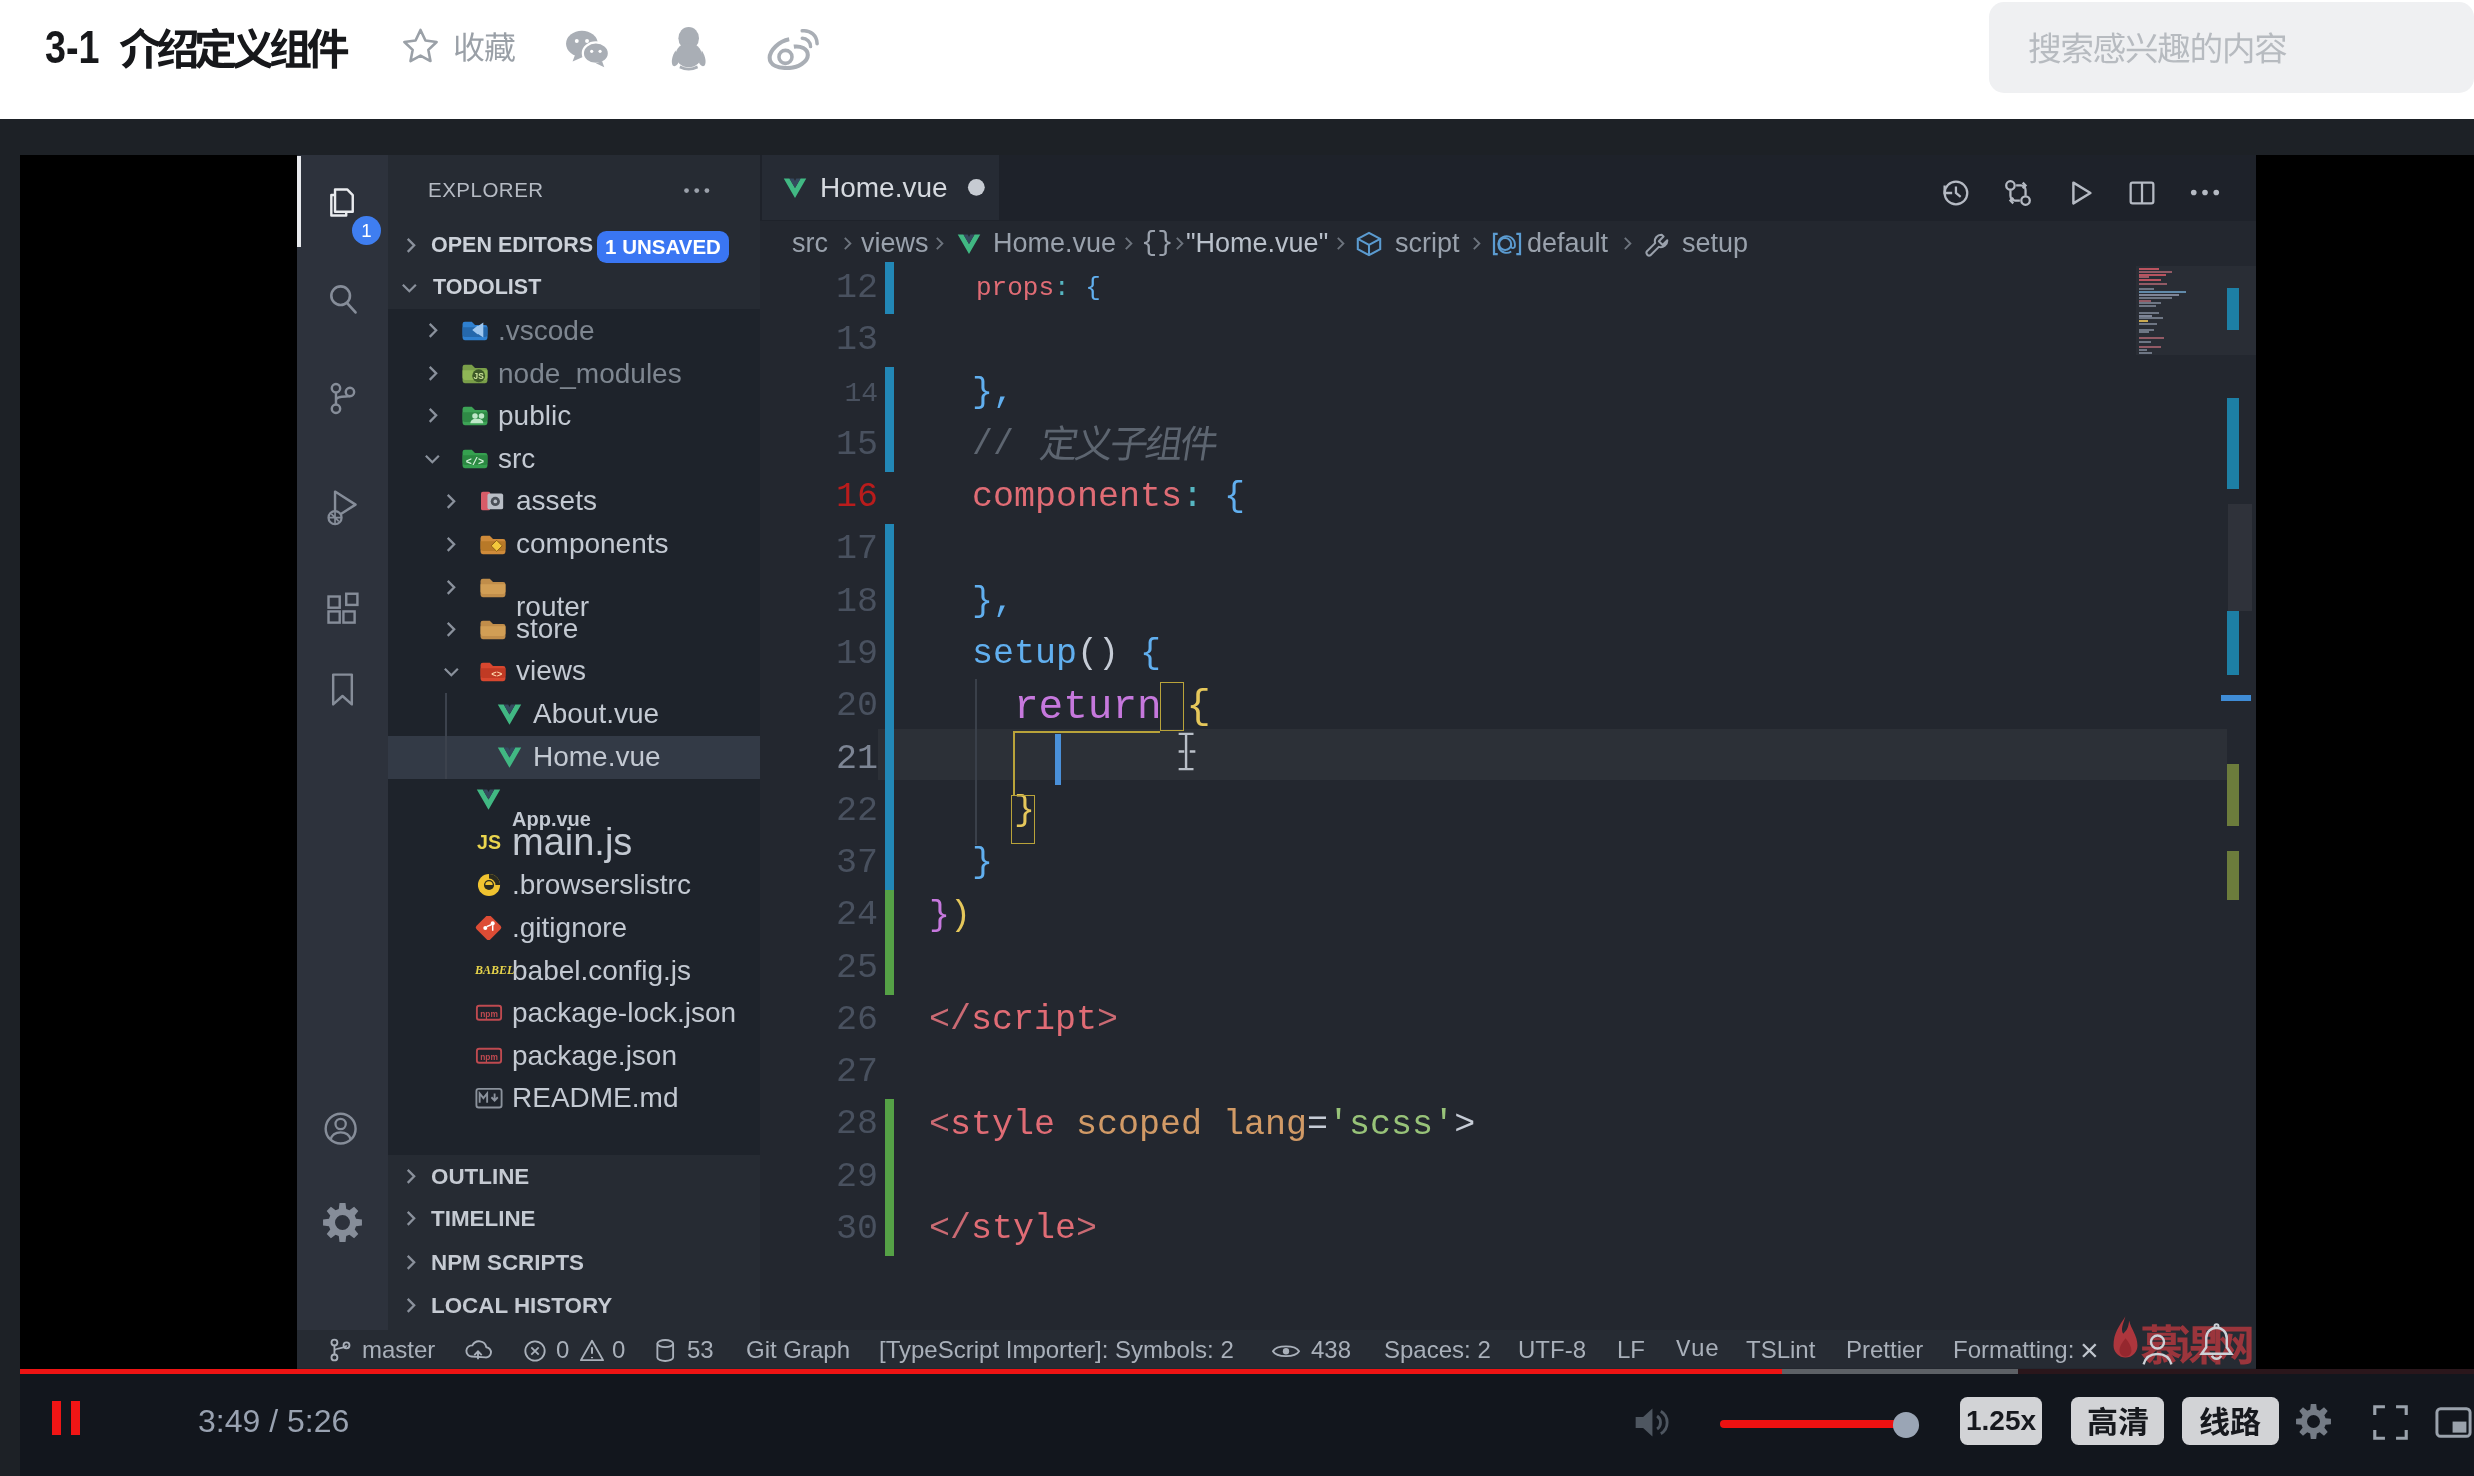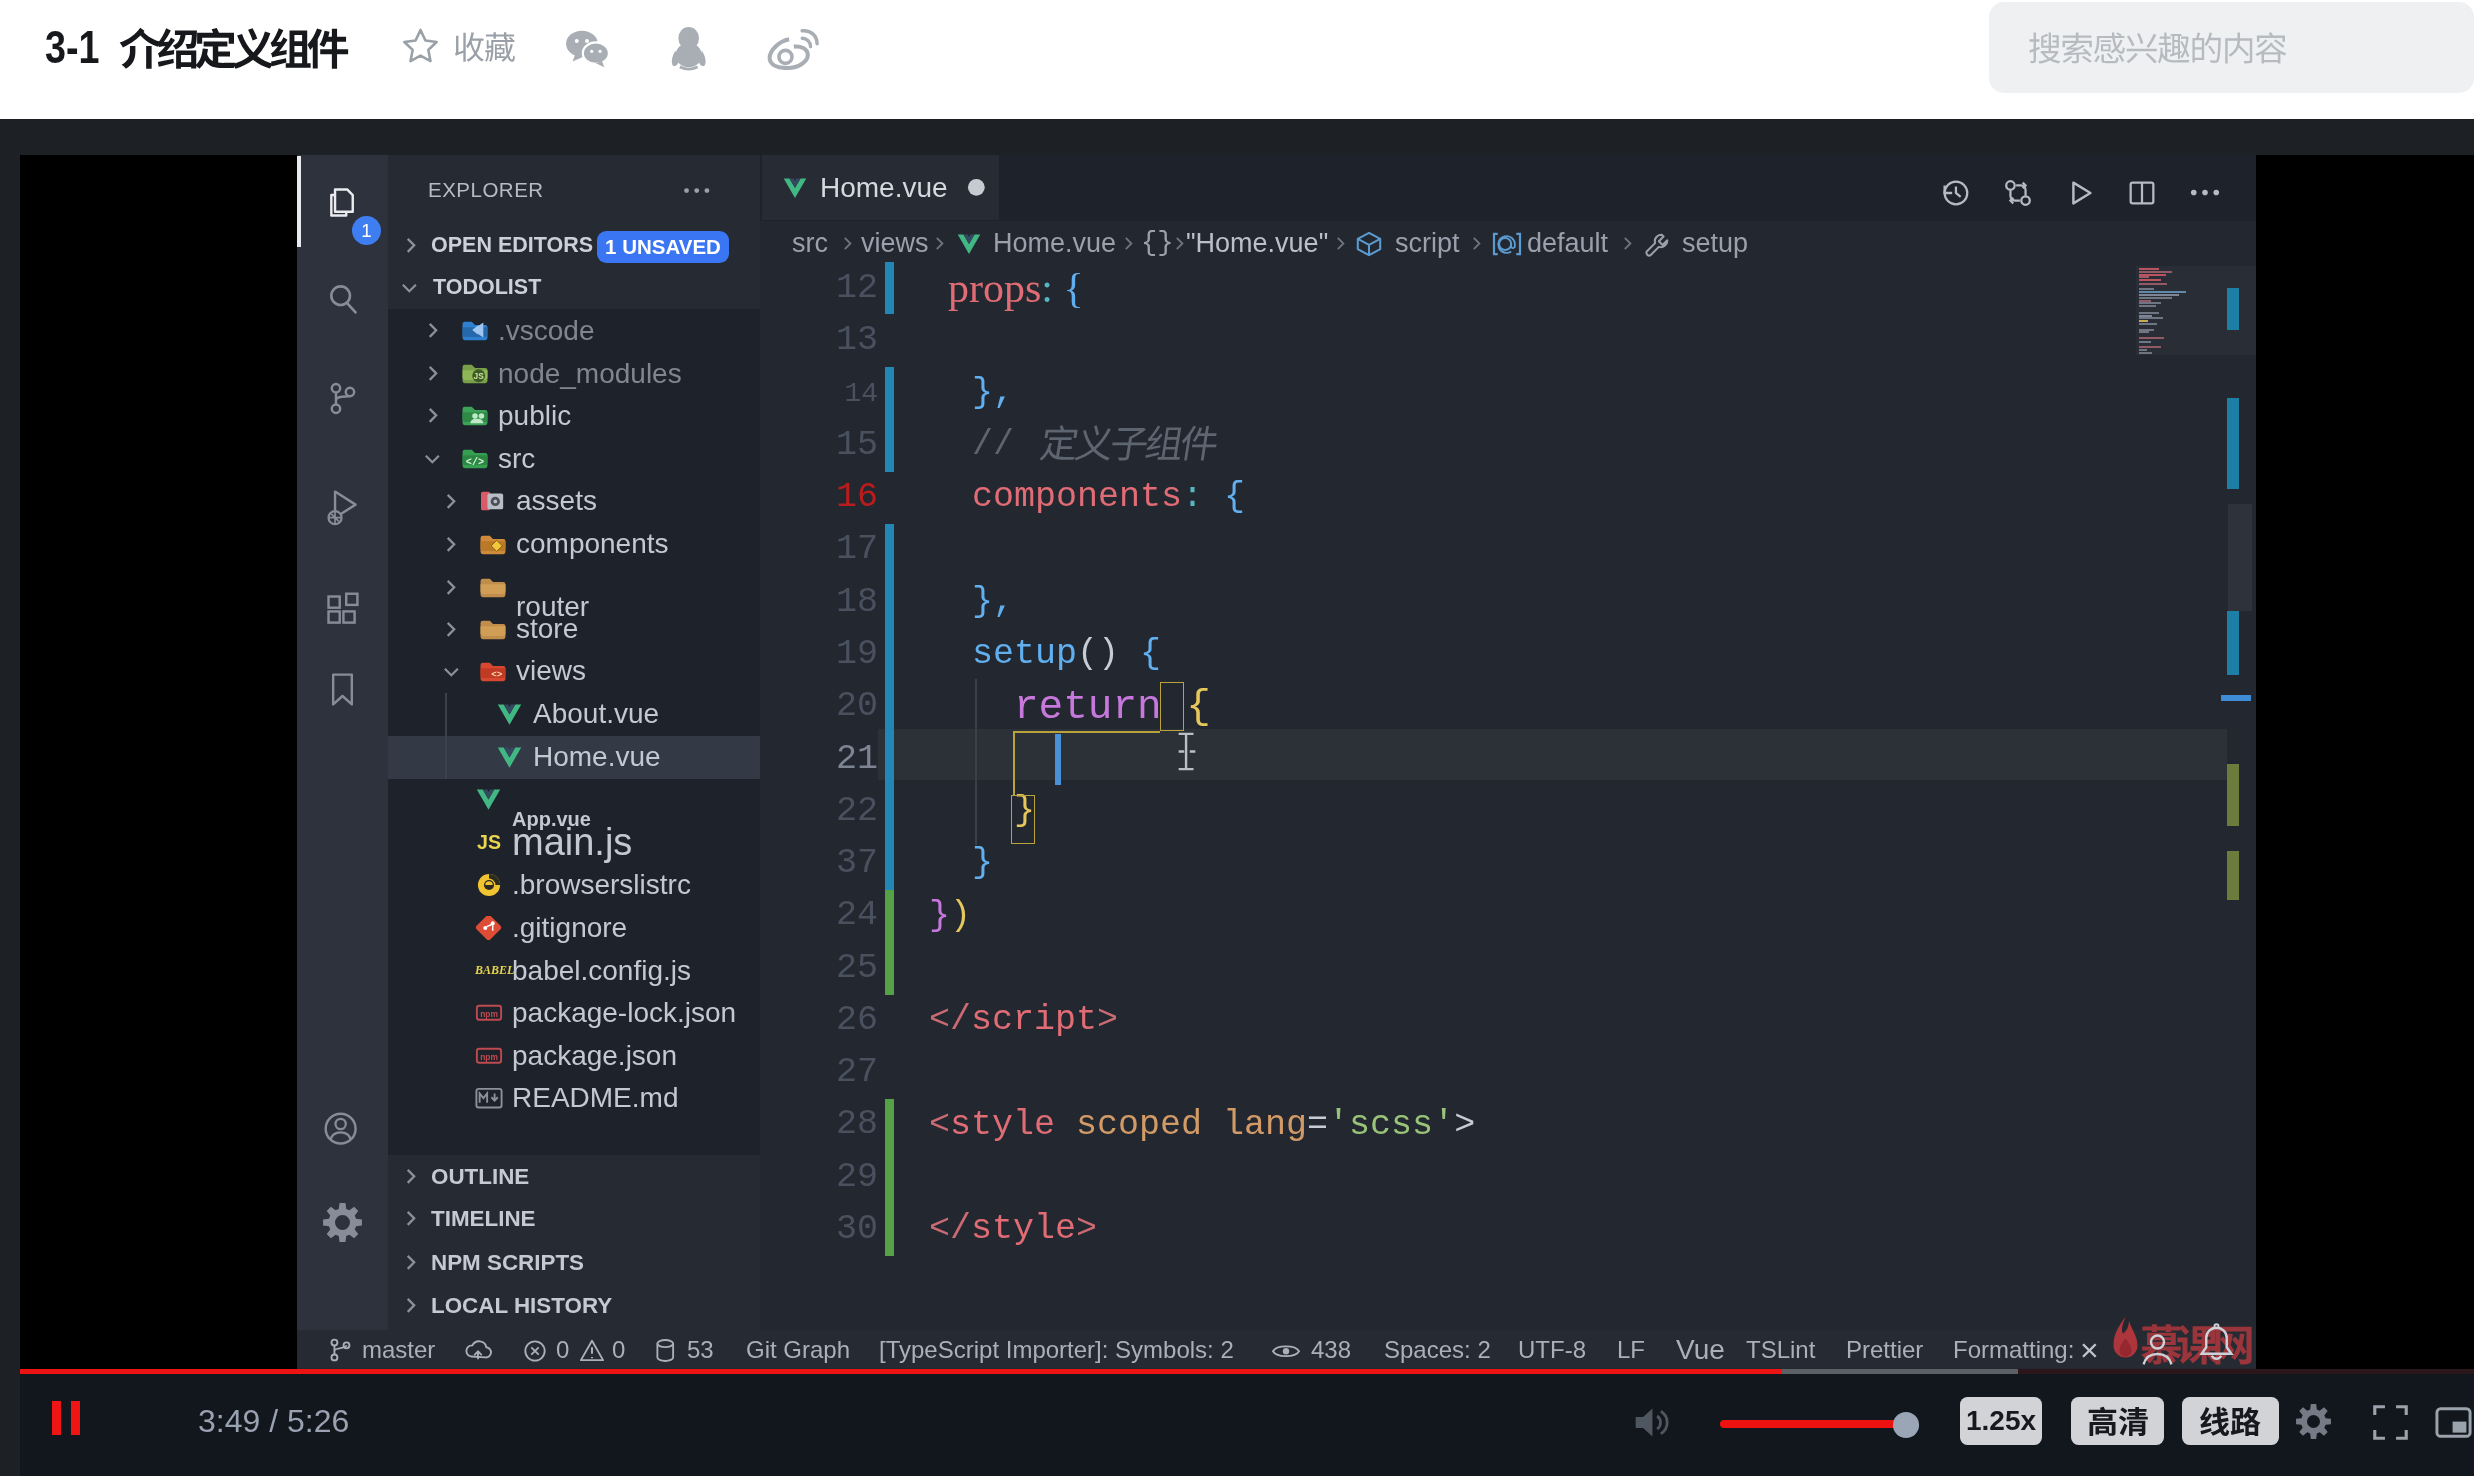--- a/index.html
+++ b/index.html
@@ -366,21 +366,21 @@
 <div style="position:absolute;left:789px;top:737px;width:89px;height:45px;line-height:45px;text-align:right;font-family:'Liberation Mono', monospace;font-size:35px;color:#7d8594">21</div>
 <div style="position:absolute;left:789px;top:789px;width:89px;height:45px;line-height:45px;text-align:right;font-family:'Liberation Mono', monospace;font-size:35px;color:#49515f">22</div>
 <div style="position:absolute;left:789px;top:841px;width:89px;height:45px;line-height:45px;text-align:right;font-family:'Liberation Mono', monospace;font-size:35px;color:#49515f">37</div>
 <div style="position:absolute;left:789px;top:893px;width:89px;height:45px;line-height:45px;text-align:right;font-family:'Liberation Mono', monospace;font-size:35px;color:#49515f">24</div>
 <div style="position:absolute;left:789px;top:946px;width:89px;height:45px;line-height:45px;text-align:right;font-family:'Liberation Mono', monospace;font-size:35px;color:#49515f">25</div>
 <div style="position:absolute;left:789px;top:998px;width:89px;height:45px;line-height:45px;text-align:right;font-family:'Liberation Mono', monospace;font-size:35px;color:#49515f">26</div>
 <div style="position:absolute;left:789px;top:1050px;width:89px;height:45px;line-height:45px;text-align:right;font-family:'Liberation Mono', monospace;font-size:35px;color:#49515f">27</div>
 <div style="position:absolute;left:789px;top:1102px;width:89px;height:45px;line-height:45px;text-align:right;font-family:'Liberation Mono', monospace;font-size:35px;color:#49515f">28</div>
 <div style="position:absolute;left:789px;top:1155px;width:89px;height:45px;line-height:45px;text-align:right;font-family:'Liberation Mono', monospace;font-size:35px;color:#49515f">29</div>
 <div style="position:absolute;left:789px;top:1207px;width:89px;height:45px;line-height:45px;text-align:right;font-family:'Liberation Mono', monospace;font-size:35px;color:#49515f">30</div>
-<div style="position:absolute;left:948px;top:262px;height:52px;line-height:52px;font-family:Liberation Serif, serif;font-size:42px;white-space:pre"><span style="color:#e06c75">props</span><span style="color:#56b6c2">:</span><span style="color:#61afef"> {</span></div>
+<div style="position:absolute;left:976px;top:262px;height:52px;line-height:52px;font-family:Liberation Mono, monospace;font-size:26px;white-space:pre"><span style="color:#e06c75">props</span><span style="color:#56b6c2">:</span><span style="color:#61afef"> {</span></div>
 <div style="position:absolute;left:972px;top:367px;height:52px;line-height:52px;font-family:'Liberation Mono', monospace;font-size:35px;white-space:pre"><span style="color:#61afef">},</span></div>
 <div style="position:absolute;left:972px;top:419px;height:52px;line-height:52px;font-family:'Liberation Mono', monospace;font-size:35px;white-space:pre"><span style="color:#5d6570">//</span></div>
 <svg style="position:absolute;left:1038px;top:424px;overflow:visible;" width="176" height="38" fill="#5d6570" viewBox="0 0 189 41">
     <path transform="translate(0.0,36.08) scale(0.04100,-0.04100) skewX(9)" d="M224 378C203 197 148 54 36 -33C54 -44 85 -69 97 -83C164 -25 212 51 247 144C339 -29 489 -64 698 -64H932C935 -42 949 -6 960 12C911 11 739 11 702 11C643 11 588 14 538 23V225H836V295H538V459H795V532H211V459H460V44C378 75 315 134 276 239C286 280 294 324 300 370ZM426 826C443 796 461 758 472 727H82V509H156V656H841V509H918V727H558C548 760 522 810 500 847Z"></path>
     <path transform="translate(37.7,36.08) scale(0.04100,-0.04100) skewX(9)" d="M413 819C449 744 494 642 512 576L580 604C560 670 516 768 478 844ZM792 767C730 575 638 405 503 268C377 395 279 553 214 725L145 703C218 516 318 349 447 214C338 118 203 40 36 -15C50 -31 68 -60 77 -79C249 -19 388 62 501 162C616 56 752 -27 910 -79C922 -59 945 -28 962 -12C808 35 672 114 558 216C701 361 798 539 869 743Z"></path>
     <path transform="translate(75.4,36.08) scale(0.04100,-0.04100) skewX(9)" d="M465 540V395H51V320H465V20C465 2 458 -3 438 -4C416 -5 342 -6 261 -2C273 -24 287 -58 293 -80C389 -80 454 -78 491 -66C530 -54 543 -31 543 19V320H953V395H543V501C657 560 786 650 873 734L816 777L799 772H151V698H716C645 640 548 579 465 540Z"></path>
     <path transform="translate(113.2,36.08) scale(0.04100,-0.04100) skewX(9)" d="M48 58 63 -14C157 10 282 42 401 73L394 137C266 106 134 76 48 58ZM481 790V11H380V-58H959V11H872V790ZM553 11V207H798V11ZM553 466H798V274H553ZM553 535V721H798V535ZM66 423C81 430 105 437 242 454C194 388 150 335 130 315C97 278 71 253 49 249C58 231 69 197 73 182C94 194 129 204 401 259C400 274 400 302 402 321L182 281C265 370 346 480 415 591L355 628C334 591 311 555 288 520L143 504C207 590 269 701 318 809L250 840C205 719 126 588 102 555C79 521 60 497 42 493C50 473 62 438 66 423Z"></path>
     <path transform="translate(150.9,36.08) scale(0.04100,-0.04100) skewX(9)" d="M317 341V268H604V-80H679V268H953V341H679V562H909V635H679V828H604V635H470C483 680 494 728 504 775L432 790C409 659 367 530 309 447C327 438 359 420 373 409C400 451 425 504 446 562H604V341ZM268 836C214 685 126 535 32 437C45 420 67 381 75 363C107 397 137 437 167 480V-78H239V597C277 667 311 741 339 815Z"></path>
   </svg>
 <div style="position:absolute;left:972px;top:471px;height:52px;line-height:52px;font-family:'Liberation Mono', monospace;font-size:35px;white-space:pre"><span style="color:#e06c75">components</span><span style="color:#56b6c2">:</span><span style="color:#61afef"> {</span></div>
@@ -465,21 +465,21 @@
 <div style="position:absolute;left:746px;top:1335px;height:29px;line-height:29px;font-family:'Liberation Sans', sans-serif;font-size:24px;font-weight:400;color:#a9b0ba;white-space:pre;">Git Graph</div>
 <div style="position:absolute;left:879px;top:1335px;height:29px;line-height:29px;font-family:'Liberation Sans', sans-serif;font-size:24px;font-weight:400;color:#a9b0ba;white-space:pre;">[TypeScript Importer]: Symbols: 2</div>
 <svg style="position:absolute;left:1270px;top:1341px;" width="32" height="20.5" viewBox="0 0 34 22" fill="none">
     <path d="M3 11 C7 4 27 4 31 11 C27 18 7 18 3 11 Z" stroke="#a9b0ba" stroke-width="2" fill="none"></path>
     <circle cx="17" cy="11" r="3.4" fill="#a9b0ba"></circle>
   </svg>
 <div style="position:absolute;left:1311px;top:1335px;height:29px;line-height:29px;font-family:'Liberation Sans', sans-serif;font-size:24px;font-weight:400;color:#a9b0ba;white-space:pre;">438</div>
 <div style="position:absolute;left:1384px;top:1335px;height:29px;line-height:29px;font-family:'Liberation Sans', sans-serif;font-size:24px;font-weight:400;color:#a9b0ba;white-space:pre;">Spaces: 2</div>
 <div style="position:absolute;left:1518px;top:1335px;height:29px;line-height:29px;font-family:'Liberation Sans', sans-serif;font-size:24px;font-weight:400;color:#a9b0ba;white-space:pre;">UTF-8</div>
 <div style="position:absolute;left:1617px;top:1335px;height:29px;line-height:29px;font-family:'Liberation Sans', sans-serif;font-size:24px;font-weight:400;color:#a9b0ba;white-space:pre;">LF</div>
-<div style="position:absolute;left:1676px;top:1335px;height:29px;line-height:29px;font-family:Liberation Sans, sans-serif;font-size:28px;font-weight:400;color:#a9b0ba;white-space:pre;text-align:right;">Vue</div>
+<div style="position:absolute;left:1676px;top:1335px;height:29px;line-height:29px;font-family:Liberation Mono, monospace;font-size:24px;font-weight:400;color:#a9b0ba;white-space:pre;text-align:right;">Vue</div>
 <div style="position:absolute;left:1746px;top:1335px;height:29px;line-height:29px;font-family:'Liberation Sans', sans-serif;font-size:24px;font-weight:400;color:#a9b0ba;white-space:pre;">TSLint</div>
 <div style="position:absolute;left:1846px;top:1335px;height:29px;line-height:29px;font-family:'Liberation Sans', sans-serif;font-size:24px;font-weight:400;color:#a9b0ba;white-space:pre;">Prettier</div>
 <div style="position:absolute;left:1953px;top:1335px;height:29px;line-height:29px;font-family:'Liberation Sans', sans-serif;font-size:24px;font-weight:400;color:#a9b0ba;white-space:pre;">Formatting:</div>
 <div style="position:absolute;left:2080px;top:1331px;height:38px;line-height:38px;font-family:'Liberation Sans', sans-serif;font-size:32px;font-weight:400;color:#c0c6ce;white-space:pre;">×</div>
 <svg style="position:absolute;left:2108px;top:1314px;" width="35" height="54" viewBox="0 0 38 58" fill="none">
     <path d="M19 2 C12 13 6 20 6 34 a13 13 0 0 0 26 0 C32 23 25 16 23 7 c-1 7-2 10-6.5 14 -2.8-4.5-0.5-10 2.5-19 z" fill="#b8373e" opacity=".92"></path>
     <path d="M19 26 c-4.5 6-6.5 9-6.5 13.5 a6.5 6.5 0 0 0 13 0 c0-4.5-2.5-8.5-6.5-13.5 z" fill="#92262c" opacity=".92"></path>
   </svg>
 <svg style="position:absolute;left:2140px;top:1323px;overflow:visible;opacity:0.82;" width="108" height="43" fill="#b5383e" viewBox="0 0 116 46">
     <path transform="translate(0.0,40.48) scale(0.04600,-0.04600)" d="M275 481H721V444H275ZM275 584H721V549H275ZM611 141C662 81 720 -1 742 -55L837 -8C817 33 778 88 738 137C789 104 845 76 902 58C917 84 949 125 972 145C895 165 817 200 757 242H951V335H441L461 371H836V657H166V371H332C326 359 318 347 310 335H50V242H220C170 204 107 170 28 144C53 127 87 87 102 60C164 85 218 114 264 146C235 94 191 40 142 6L229 -57C286 -10 331 60 364 121L283 160C317 185 347 213 374 242H617C638 219 660 197 685 177ZM601 850V800H394V850H278V800H57V705H278V672H394V705H601V672H719V705H940V800H719V850ZM393 222V18C393 8 389 5 378 5C367 4 328 4 294 5C308 -21 321 -60 326 -88C383 -89 426 -88 458 -74C492 -58 500 -33 500 15V101C526 52 551 -10 559 -48L649 -16C638 27 607 93 576 143L500 116V222Z"></path>

